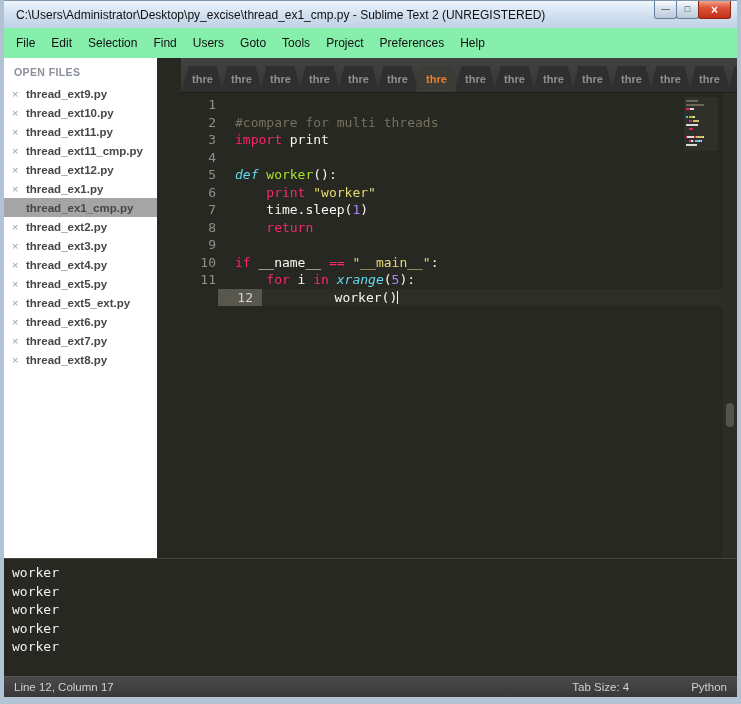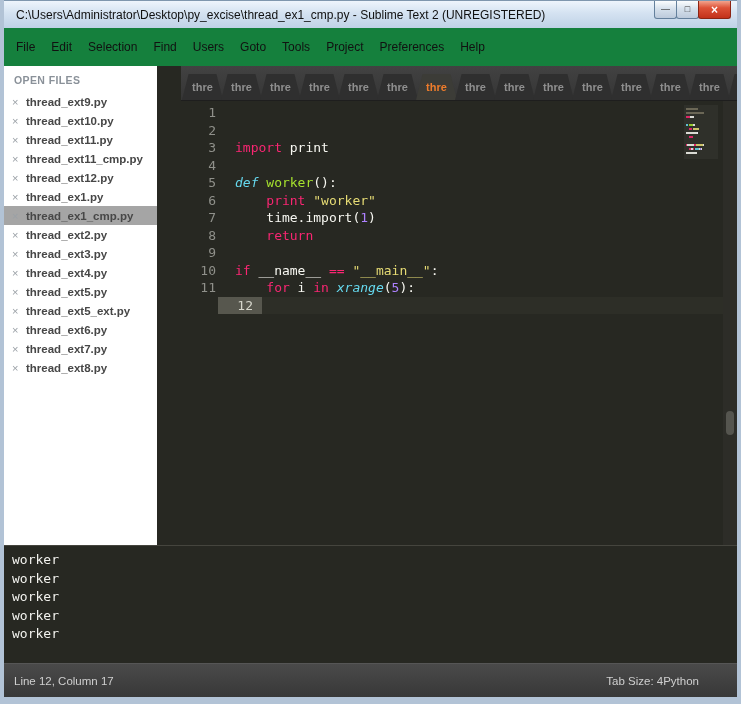--- a/index.html
+++ b/index.html
@@ -33,22 +33,22 @@
     background:linear-gradient(#fbfdfe, #d6e1ec 45%, #bccadb);
     color:#333; font-size:9px; line-height:1;
   }
   .win-btn.close {
     width:33px; color:#fff; font-size:12px; font-weight:bold;
     background:linear-gradient(#f3a48d, #dd5237 40%, #c2311a);
     border-color:#8c2413;
   }
   
   .menubar {
-    height:38px; flex:none; display:flex; align-items:center;
-    background:#15803d; padding-left:4px;
+    height:30px; flex:none; display:flex; align-items:center;
+    background:#86efac; padding-left:4px;
   }
   .menu-item { padding:2px 8px; font-size:12px; color:#111; }
   
   .main { flex:1; display:flex; min-height:0;gap:24px; }
   .sidebar { width:153px; flex:none; background:#ffffff; overflow:hidden; }
   .sidebar-header {
     font-size:10.5px; font-weight:bold; color:#8a9199;
     padding:8px 0 6px 10px; letter-spacing:.4px;
   }
   .file-item {
@@ -102,28 +102,28 @@
   
   .output {
     height:118px; flex:none; background:#272822;
     border-top:1px solid #45453e;
     padding:5px 0 0 8px;
     font-family:"DejaVu Sans Mono", monospace; font-size:13px; line-height:18.5px;
     color:#f2f2ee; overflow:hidden;
   }
   
   .statusbar {
-    height:34px; flex:none; display:flex; align-items:center;
+    height:21px; flex:none; display:flex; align-items:center;
     background:linear-gradient(#4a4a4a, #383838);
     border-top:1px solid #565656;
     font-size:11.5px; color:#cfcfcf; padding:0 10px;
   }
   .sb-spacer { flex:1; }
-  .sb-tabsize { }
-  .sb-syntax { margin-right:28px; }
+  .sb-tabsize { margin-right:62px; }
+  .sb-syntax { }
 </style>
 </head>
 <body>
 
 <div class="window">
 
   <div class="titlebar">
     <div class="title-text">C:\Users\Administrator\Desktop\py_excise\thread_ex1_cmp.py - Sublime Text 2 (UNREGISTERED)</div>
     <div class="win-controls" id="win-controls">
         <div class="win-btn">—</div>
@@ -257,31 +257,31 @@
           <div class="tab">
             <span>thre</span>
           </div>
           <div class="tab">
             <span>thre</span>
           </div>
         </div>
       <div class="editor">
         <div id="code">
             <div class="code-line"><span class="gutter">1</span></div>
-            <div class="code-line"><span class="gutter">2</span></div>
+            <div class="code-line"><span class="gutter">2</span><span class="code-text"><span style="color: rgb(117, 113, 94);">#compare for multi threads</span></span></div>
             <div class="code-line"><span class="gutter">3</span><span class="code-text"><span style="color: rgb(249, 38, 114);">import</span><span style="color: rgb(248, 248, 242);"> print</span></span></div>
             <div class="code-line"><span class="gutter">4</span><span class="code-text"></span></div>
             <div class="code-line"><span class="gutter">5</span><span class="code-text"><span style="color: rgb(102, 217, 239); font-style: italic;">def</span><span style="color: rgb(248, 248, 242);"> </span><span style="color: rgb(166, 226, 46);">worker</span><span style="color: rgb(248, 248, 242);">():</span></span></div>
             <div class="code-line"><span class="gutter">6</span><span class="code-text"><span style="color: rgb(248, 248, 242);">    </span><span style="color: rgb(249, 38, 114);">print</span><span style="color: rgb(248, 248, 242);"> </span><span style="color: rgb(230, 219, 116);">"worker"</span></span></div>
-            <div class="code-line"><span class="gutter">7</span><span class="code-text"><span style="color: rgb(248, 248, 242);">    time.import(</span><span style="color: rgb(174, 129, 255);">1</span><span style="color: rgb(248, 248, 242);">)</span></span></div>
+            <div class="code-line"><span class="gutter">7</span><span class="code-text"><span style="color: rgb(248, 248, 242);">    time.sleep(</span><span style="color: rgb(174, 129, 255);">1</span><span style="color: rgb(248, 248, 242);">)</span></span></div>
             <div class="code-line"><span class="gutter">8</span><span class="code-text"><span style="color: rgb(248, 248, 242);">    </span><span style="color: rgb(249, 38, 114);">return</span></span></div>
             <div class="code-line"><span class="gutter">9</span><span class="code-text"></span></div>
             <div class="code-line"><span class="gutter">10</span><span class="code-text"><span style="color: rgb(249, 38, 114);">if</span><span style="color: rgb(248, 248, 242);"> __name__ </span><span style="color: rgb(249, 38, 114);">==</span><span style="color: rgb(248, 248, 242);"> </span><span style="color: rgb(230, 219, 116);">"__main__"</span><span style="color: rgb(248, 248, 242);">:</span></span></div>
             <div class="code-line"><span class="gutter">11</span><span class="code-text"><span style="color: rgb(248, 248, 242);">    </span><span style="color: rgb(249, 38, 114);">for</span><span style="color: rgb(248, 248, 242);"> i </span><span style="color: rgb(249, 38, 114);">in</span><span style="color: rgb(248, 248, 242);"> </span><span style="color: rgb(102, 217, 239); font-style: italic;">xrange</span><span style="color: rgb(248, 248, 242);">(</span><span style="color: rgb(174, 129, 255);">5</span><span style="color: rgb(248, 248, 242);">):</span></span></div>
-            <div class="code-line current"><span class="gutter">12</span></div>
+            <div class="code-line current"><span class="gutter">12</span><span class="code-text"><span style="color: rgb(248, 248, 242);">        worker()</span><span class="caret"></span></span></div>
           </div>
         <div class="minimap" id="minimap">
             <div class="mm-row">
               <span class="mm-seg" style="width: 11.9px; background: rgb(117, 113, 94); opacity: 0.85;"></span>
             </div>
             <div class="mm-row">
               <span class="mm-seg" style="width: 18.2px; background: rgb(117, 113, 94); opacity: 0.85;"></span>
             </div>
             <div class="mm-row">
               <span class="mm-seg" style="width: 4.2px; background: rgb(249, 38, 114); opacity: 0.85;"></span>

